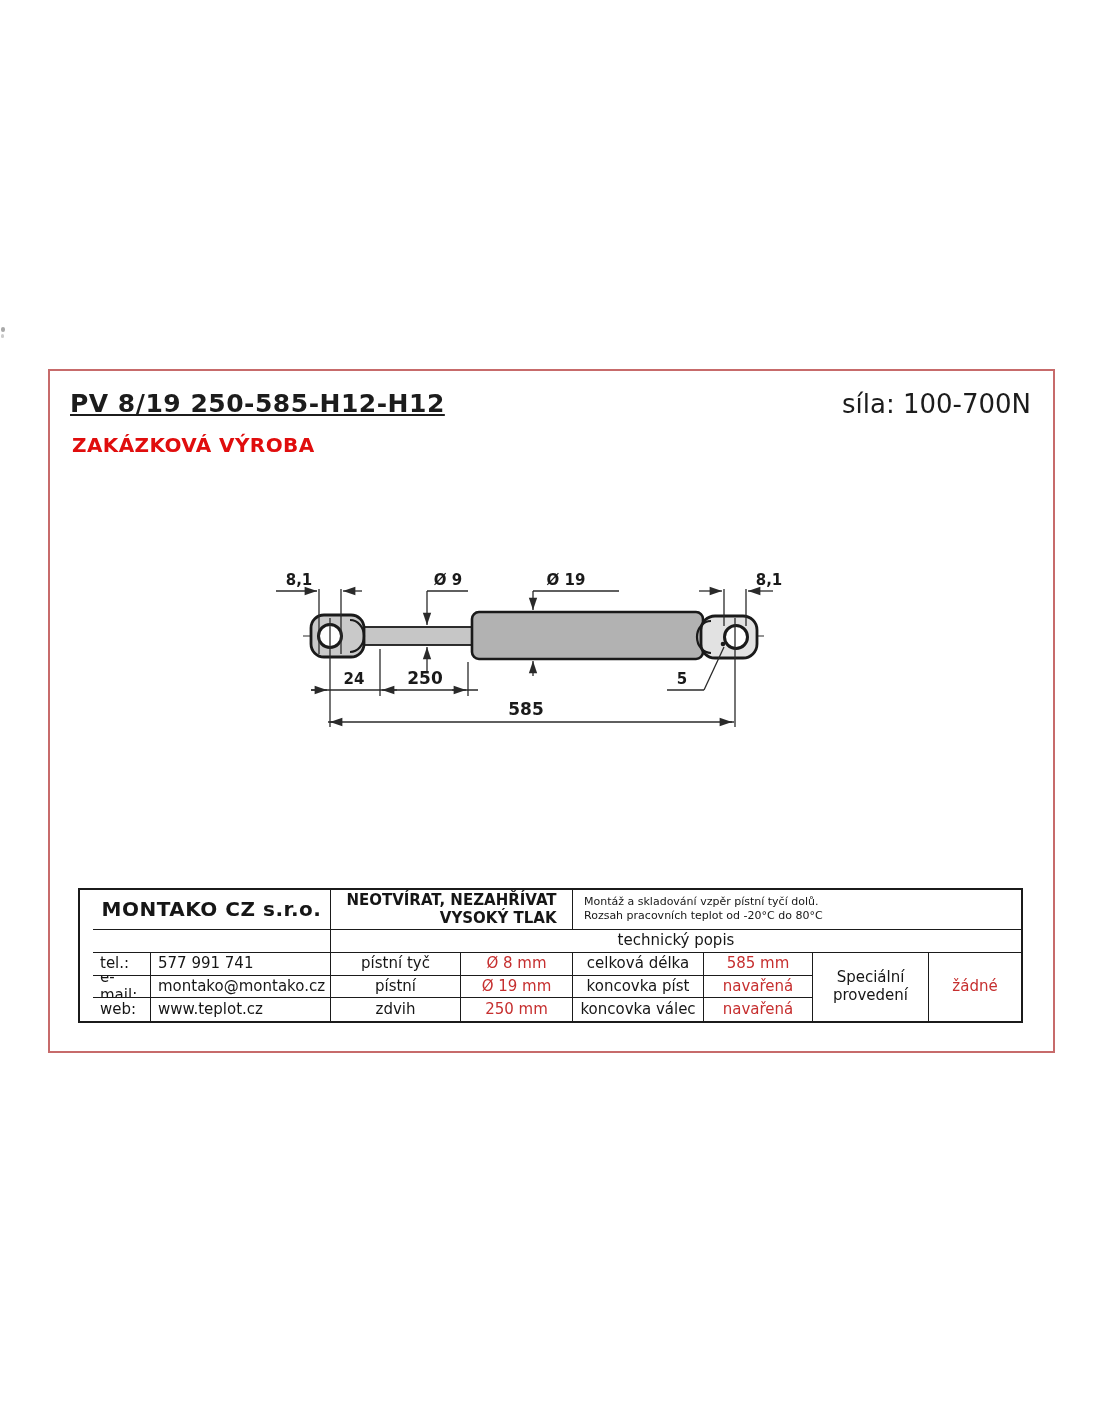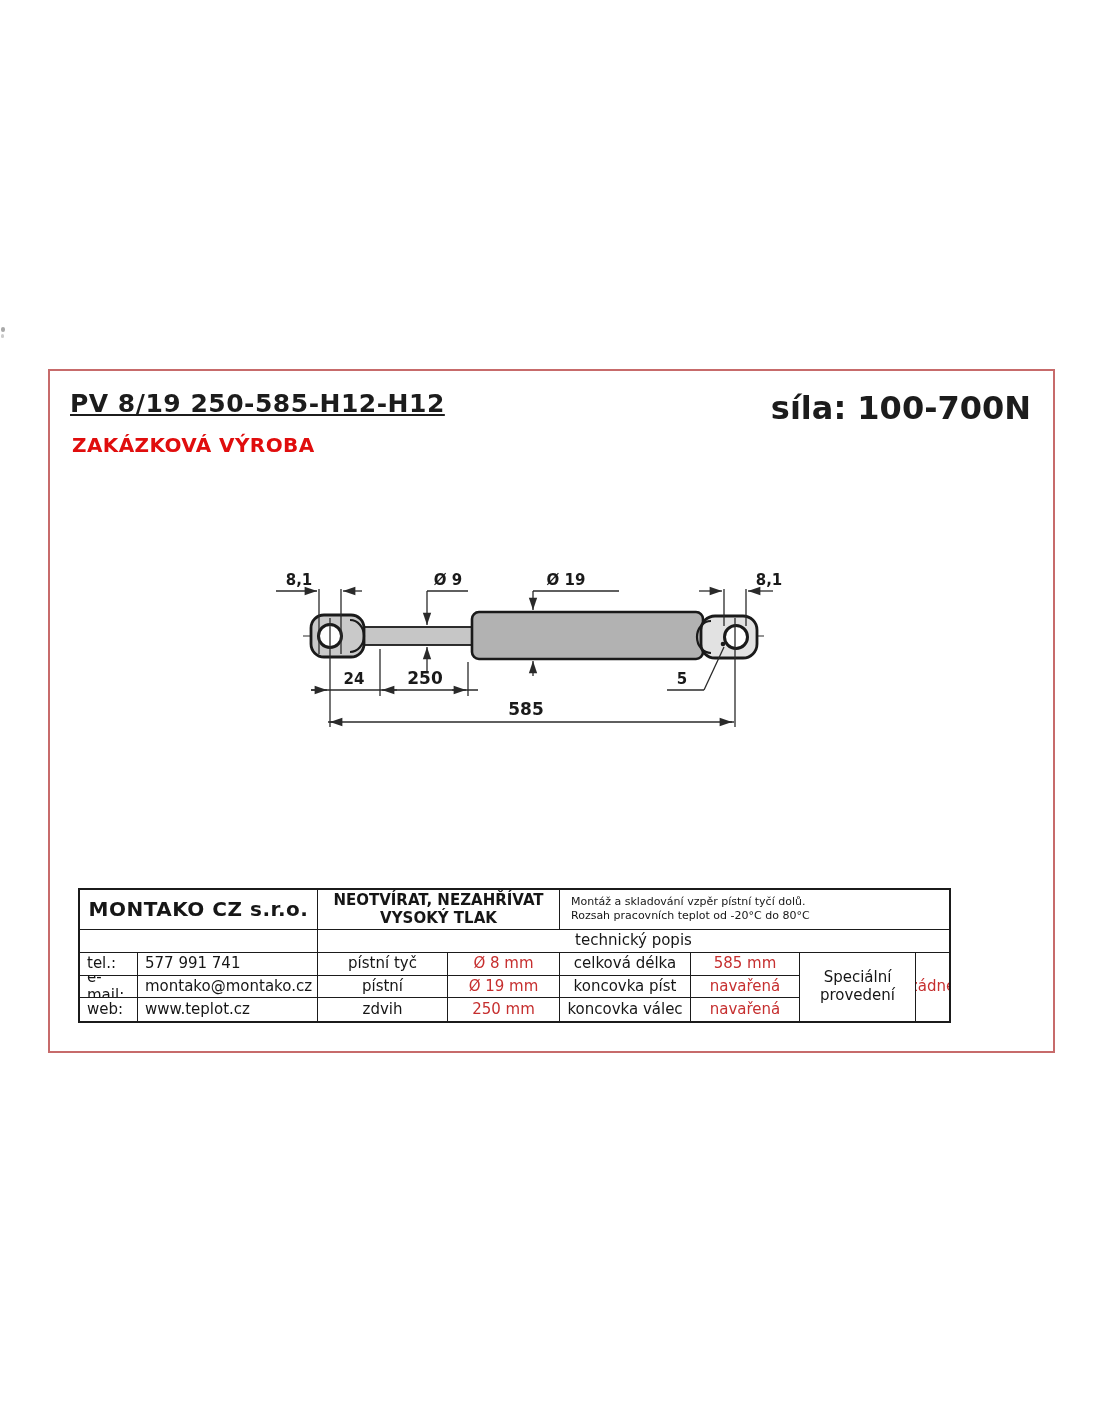--- a/index.html
+++ b/index.html
@@ -5,45 +5,45 @@
   html,body{margin:0;padding:0;background:#fff;}
   .page{position:relative;width:1100px;height:1422px;background:#ffffff;overflow:hidden;
         font-family:"DejaVu Sans",sans-serif;color:#161616;}
   .artifact{position:absolute;background:#a9a9a9;border-radius:2px;}
   .a1{left:1px;top:327px;width:4px;height:5px;}
   .a2{left:1px;top:334px;width:3px;height:4px;opacity:.6;}
   .frame{position:absolute;left:48px;top:369px;width:1003px;height:680px;
          border:2px solid var(--frame-red,#c76b6b);}
   .title{position:absolute;left:70px;top:389px;font-size:25px;font-weight:700;
          letter-spacing:.5px;color:#1c1c1c;white-space:nowrap;text-decoration:underline;}
-  .force{position:absolute;right:69px;top:389px;font-size:32px;font-weight:700;
+  .force{position:absolute;right:69px;top:389px;font-size:26px;font-weight:400;
          color:#1c1c1c;white-space:nowrap;}
   .subtitle{position:absolute;left:72px;top:433px;font-size:20px;font-weight:700;
          letter-spacing:.4px;color:var(--subtitle-red,#e00d0d);white-space:nowrap;}
   .drawing{position:absolute;left:268px;top:556px;width:534px;height:184px;}
   .drawing text{font-family:"DejaVu Sans",sans-serif;font-weight:600;fill:#1a1a1a;}
   .metal-cyl{fill:var(--metal-gray,#b2b2b2);}
   .metal-rod{fill:#c6c6c6;}
   .metal-eye-l{fill:#c9c9c9;}
   .metal-eye-r{fill:#e2e2e2;}
   .outline{stroke:#1a1a1a;}
   .dim{stroke:#2a2a2a;stroke-width:1.3;fill:none;}
-  .spec-table{position:absolute;left:78px;top:888px;width:873px;height:135px;
+  .spec-table{position:absolute;left:78px;top:888px;width:945px;height:135px;
         box-sizing:border-box;border:2px solid #1b1b1b;display:grid;
         grid-template-columns:58px 180px 130px 112px 131px 109px 116px 1fr;
-        grid-template-rows:40px 23px 1fr 1fr 1fr;font-size:15px;line-height:1.15;}
+        grid-template-rows:40px 23px 1fr 1fr 1fr;font-size:15px;line-height:1.15;padding-left:13px;}
   .cell{border-right:1.5px solid #1b1b1b;border-bottom:1.5px solid #1b1b1b;
         display:flex;align-items:center;justify-content:center;text-align:center;
         overflow:hidden;box-sizing:border-box;}
   .cell.left{justify-content:flex-start;text-align:left;padding-left:7px;}
   .cell.nr{border-right:none;}
   .cell.nb{border-bottom:none;}
   .cell .two{display:flex;flex-direction:column;gap:1px;}
   .company{font-size:20px;font-weight:700;letter-spacing:.5px;}
-  .warn{font-weight:700;font-size:15px;}
+  .warn{font-weight:700;font-size:15px;align-items:flex-end;}
   .note{font-size:11px;padding:0 4px;}
   .red{color:var(--accent-red,#c62f2f);}
 </style>
 </head>
 <body>
 
 <div class="page">
   <div class="artifact a1"></div>
   <div class="artifact a2"></div>
 

